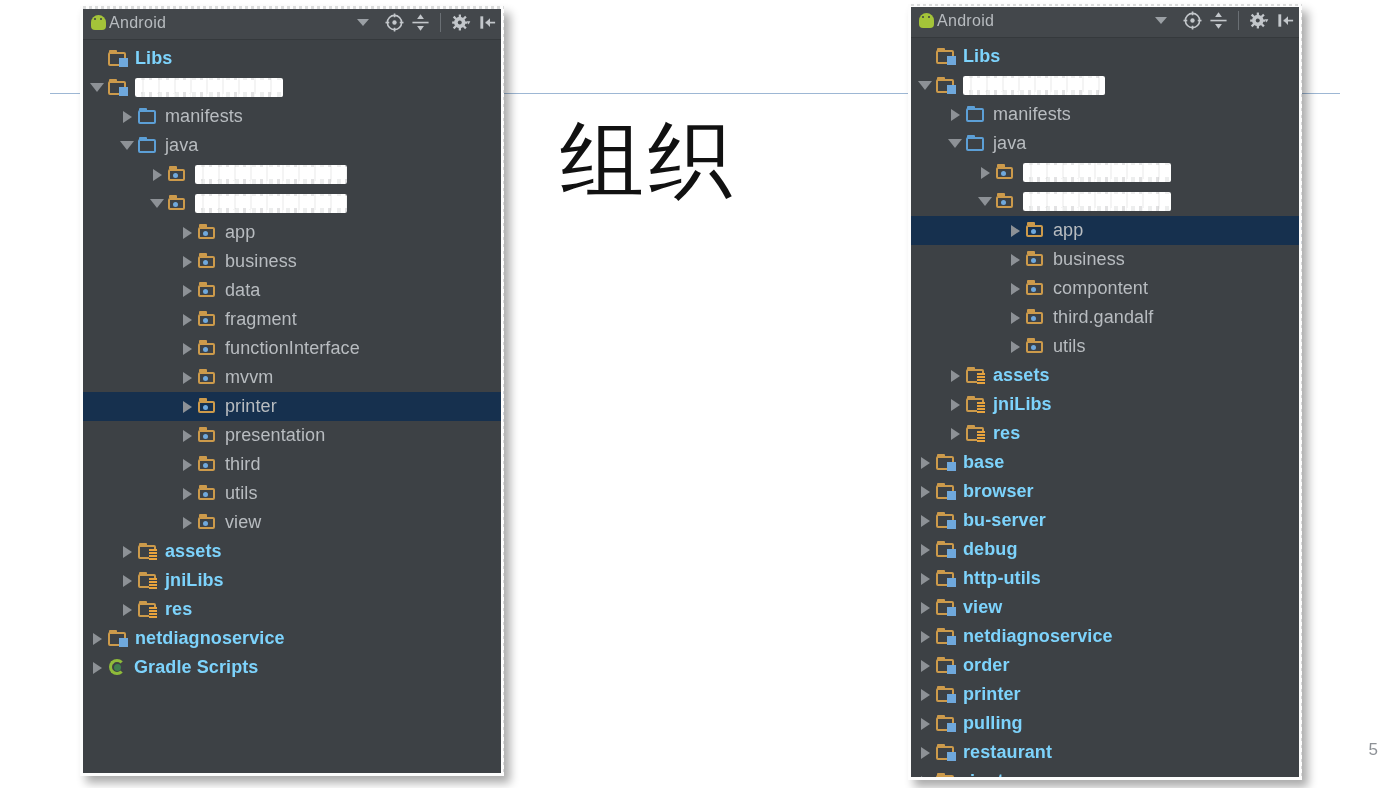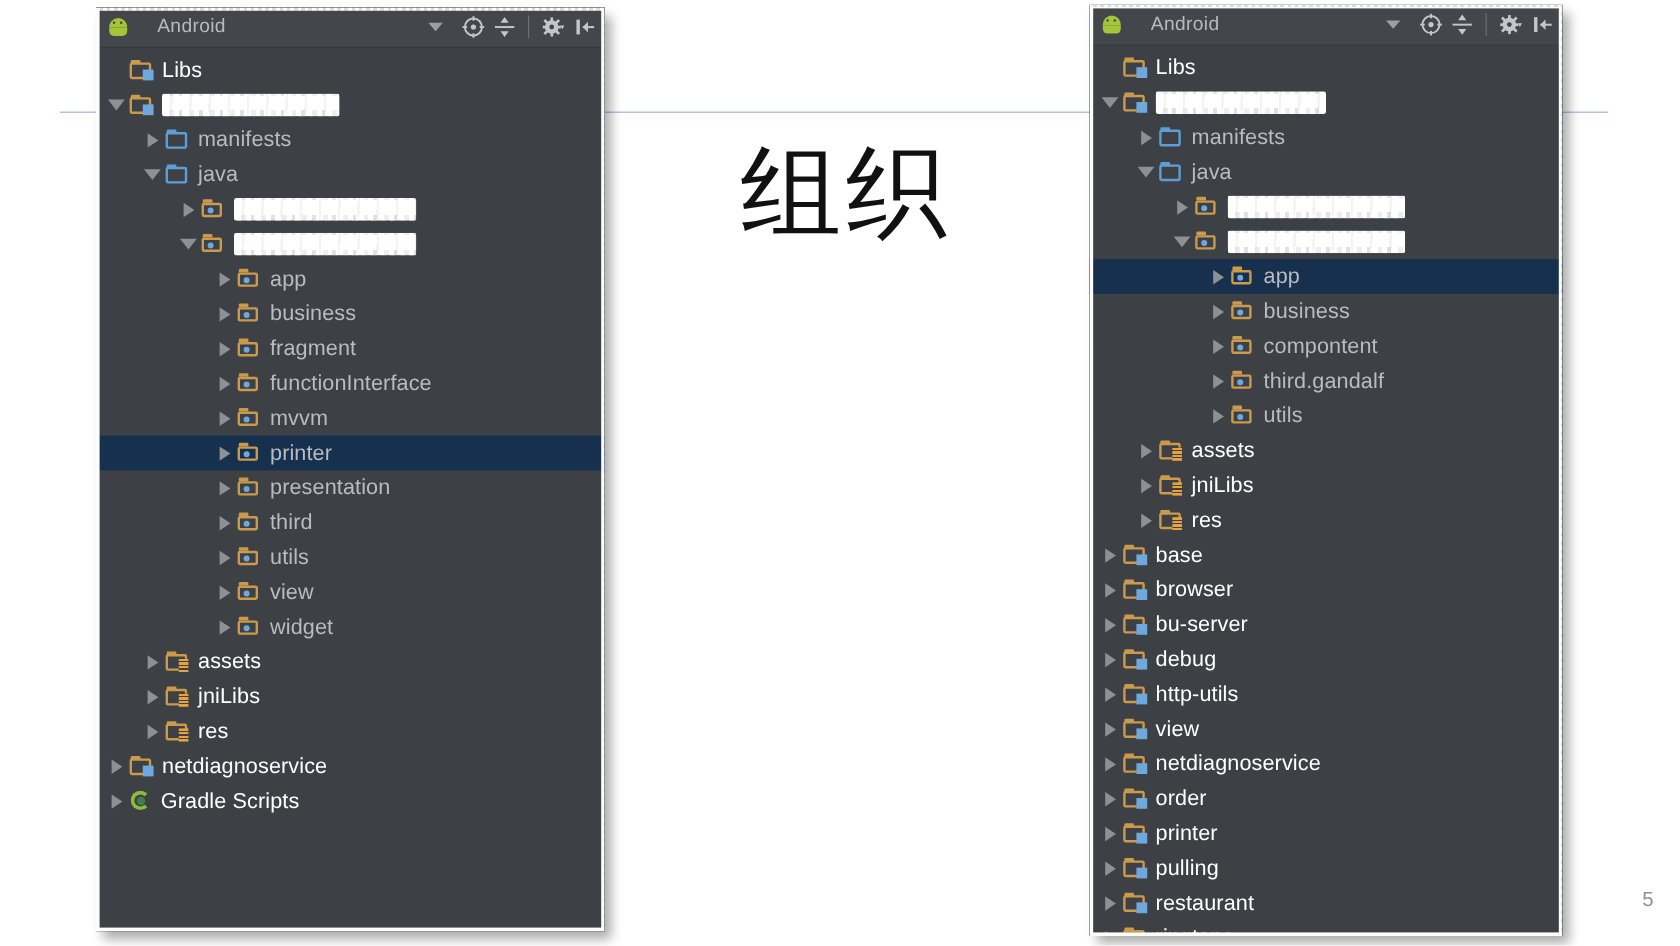--- a/index.html
+++ b/index.html
@@ -22,21 +22,21 @@
     left: 50px; top: 93px;
     width: 1290px; height: 1px;
     background: #9db7d4;
   }
 
   
   .headline {
     position: absolute;
     left: 560px; top: 118px;
     width: 290px;
-    text-align: center;
+    text-align: left;
     font-size: 84px;
     line-height: 1.0;
     color: #111111;
     font-family: "DejaVu Sans", "Liberation Sans", sans-serif;
     letter-spacing: 4px;
     white-space: nowrap;
   }
 
   
   .page-number {
@@ -80,21 +80,21 @@
     background: #43474b;
     border-bottom: 1px solid #35393c;
     display: flex;
     align-items: center;
     padding: 0 4px 0 10px;
     box-sizing: border-box;
   }
   .tw-title {
     font-size: 16px;
     color: #b7bbbf;
-    margin-left: 24px;
+    margin-left: 2px;
     letter-spacing: .3px;
     text-align: center;
   }
   .tw-header .spacer { flex: 1 1 auto; }
 
   .android-icon { width: 17px; height: 17px; position: relative; flex: none; }
   .android-icon .head {
     position: absolute; left: 1px; top: 1px; width: 15px; height: 8px;
     background: #a4c439; border-radius: 8px 8px 0 0;
   }
@@ -159,21 +159,21 @@
     border-bottom: 0;
   }
   .twisty.none i { border: 0; }
 
   .label {
     font-size: 18px;
     color: #b8bcc0;
     margin-left: 7px;
     letter-spacing: .1px;
   }
-  .label.bold { font-weight: normal; color: #ffffff; }
+  .label.bold { font-weight: bold; color: #7dd3fc; }
 
   
   .ic { flex: none; position: relative; width: 20px; height: 17px; }
   .ic .fold {
     position: absolute; left: 0; top: 2px;
     width: 18px; height: 14px;
     border: 2px solid #cc9a4b;
     border-radius: 2px;
     box-sizing: border-box;
     background: transparent;
@@ -425,20 +425,32 @@
         <div class="row">
           <span class="ind" style="width: 96px;"></span>
           <span class="twisty ">
             <i></i>
           </span>
           <span class="ic pkg">
             <span class="tab"></span>
             <span class="fold"></span>
             <span class="dot"></span>
           </span>
+          <span class="label">data</span>
+        </div>
+        <div class="row">
+          <span class="ind" style="width: 96px;"></span>
+          <span class="twisty ">
+            <i></i>
+          </span>
+          <span class="ic pkg">
+            <span class="tab"></span>
+            <span class="fold"></span>
+            <span class="dot"></span>
+          </span>
           <span class="label">fragment</span>
         </div>
         <div class="row">
           <span class="ind" style="width: 96px;"></span>
           <span class="twisty ">
             <i></i>
           </span>
           <span class="ic pkg">
             <span class="tab"></span>
             <span class="fold"></span>
@@ -510,32 +522,20 @@
           <span class="ind" style="width: 96px;"></span>
           <span class="twisty ">
             <i></i>
           </span>
           <span class="ic pkg">
             <span class="tab"></span>
             <span class="fold"></span>
             <span class="dot"></span>
           </span>
           <span class="label">view</span>
-        </div>
-        <div class="row">
-          <span class="ind" style="width: 96px;"></span>
-          <span class="twisty ">
-            <i></i>
-          </span>
-          <span class="ic pkg">
-            <span class="tab"></span>
-            <span class="fold"></span>
-            <span class="dot"></span>
-          </span>
-          <span class="label">widget</span>
         </div>
         <div class="row">
           <span class="ind" style="width: 36px;"></span>
           <span class="twisty ">
             <i></i>
           </span>
           <span class="ic">
             <span class="tab"></span>
             <span class="fold"></span>
             <span class="badge-stack"></span>

